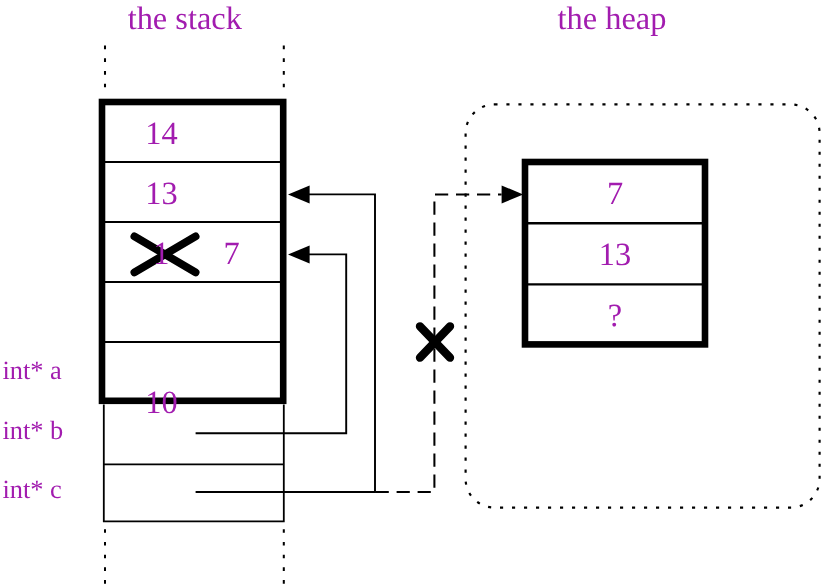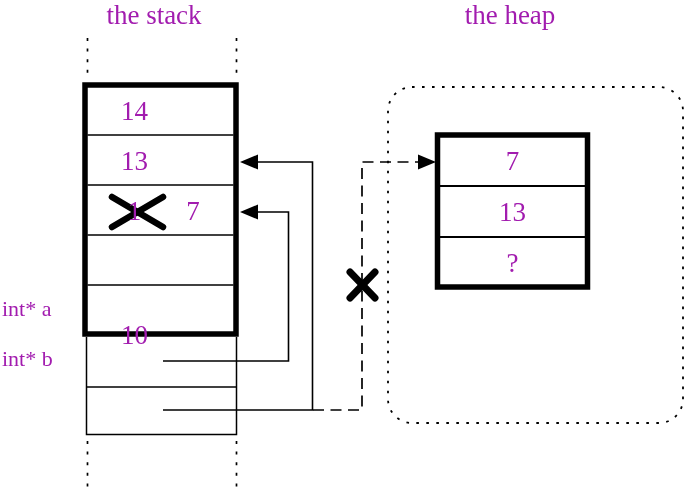--- a/index.html
+++ b/index.html
@@ -82,14 +82,15 @@
   <div class="cellv stack-cell" style="top:186px;">1</div>
   <div class="cellv" style="top:186px;left:162px;width:62px;">7</div>
   <div class="cellv stack-cell" style="top:286px;margin-top:24px;">10</div>
 
   <div class="cellv heap-cell" style="top:136px;">7</div>
   <div class="cellv heap-cell" style="top:187px;">13</div>
   <div class="cellv heap-cell" style="top:238px;">?</div>
 
   <div class="txt ptr-label" style="top:298px;">int* a</div>
   <div class="txt ptr-label" style="top:348px;">int* b</div>
+  <div class="txt ptr-label" style="top:397px;">int* c</div>
 
 </div>
 
 </body></html>

